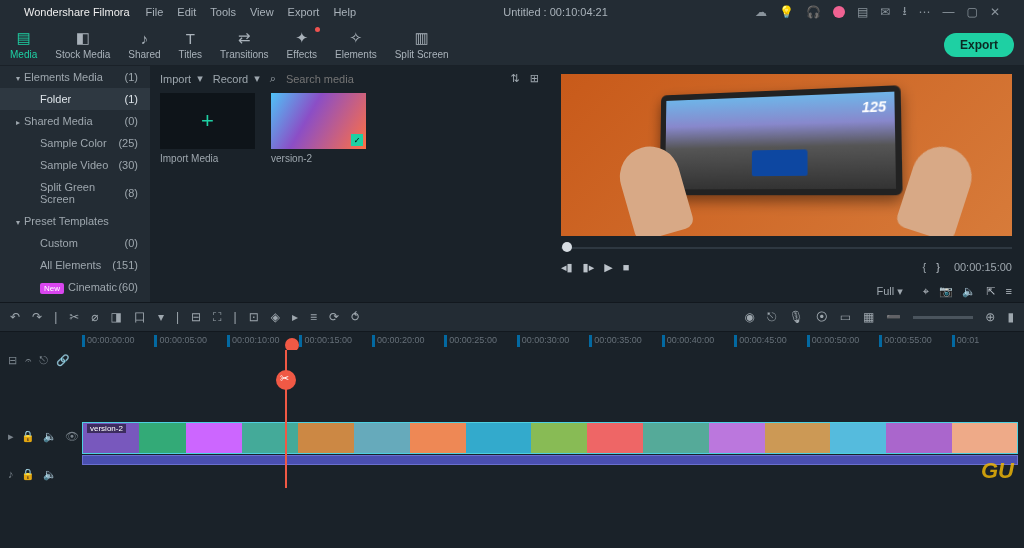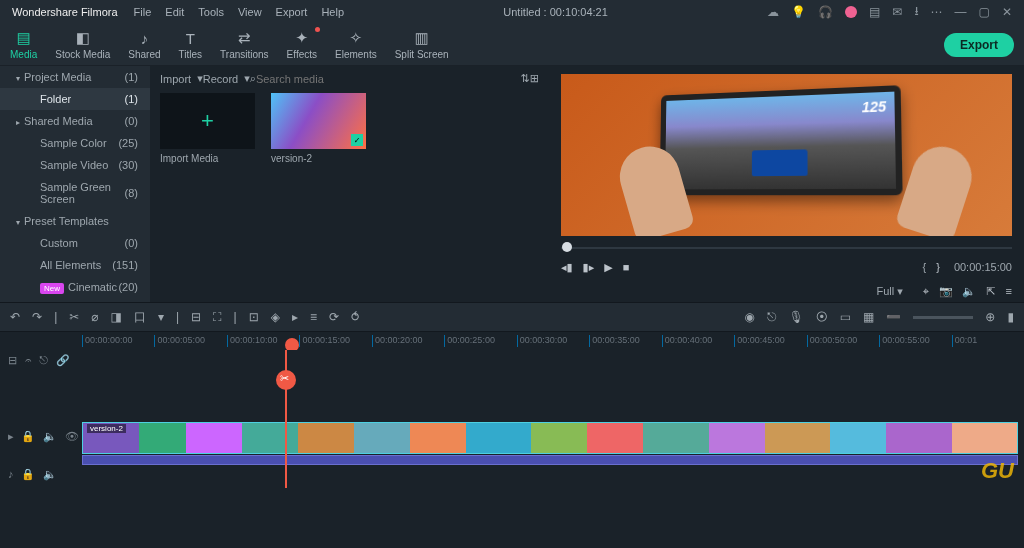--- a/index.html
+++ b/index.html
@@ -1,17 +1,17 @@
 <!DOCTYPE html>
 <html><head>
   <meta charset="utf-8">
   <style>
     * { margin: 0; padding: 0; box-sizing: border-box; font-family: -apple-system, "Segoe UI", sans-serif; }
     body { background: #1a2229; color: #cfd6dd; width: 1024px; height: 548px; overflow: hidden; font-size: 11px; }
-    .titlebar { height: 24px; background: #232c34; display: flex; align-items: center; padding: 0 12px; gap: 4px; }
+    .titlebar { height: 24px; background: #232c34; display: flex; align-items: center; padding: 0 24px; gap: 4px; }
     .titlebar .logo { color: #eee; font-size: 11px; margin-right: 12px; }
     .titlebar .menu { display: flex; gap: 14px; color: #a9b2ba; font-size: 11px; }
     .titlebar .center { flex: 1; text-align: center; color: #a9b2ba; font-size: 11px; }
     .titlebar .right-icons { display: flex; gap: 12px; align-items: center; color: #8a949c; font-size: 12px; }
     .titlebar .bulb { color: #f5c04d; }
     .titlebar .dot-pink { width: 12px; height: 12px; border-radius: 50%; background: #f06292; }
     .tabs-row { height: 42px; background: #232c34; display: flex; align-items: center; padding: 0 10px; gap: 18px; border-bottom: 1px solid #1a2128; }
     .main-tab { display: flex; flex-direction: column; align-items: center; gap: 2px; color: #a9b2ba; font-size: 10px; cursor: pointer; position: relative; }
     .main-tab.active { color: #1ed0a3; }
     .main-tab .ic { font-size: 15px; }
@@ -19,21 +19,21 @@
     .export-btn { margin-left: auto; background: #1ed0a3; color: #0b2a23; padding: 5px 16px; border-radius: 14px; font-size: 12px; font-weight: 600; cursor: pointer; }
     .workspace { display: flex; height: 236px; }
     .sidebar { width: 150px; background: #232c34; overflow: hidden; }
     .side-item { display: flex; justify-content: space-between; align-items: center; padding: 5px 12px 5px 16px; color: #9ea7ae; font-size: 11px; cursor: pointer; }
     .side-item.active { background: #2e3841; color: #dfe5ea; }
     .side-item.sub { padding-left: 40px; }
     .side-item .arrow { margin-right: 4px; font-size: 8px; }
     .badge { font-size: 8px; padding: 1px 4px; border-radius: 2px; margin-right: 4px; }
     .badge.new { background: #d946ef; color: #fff; }
     .content { flex: 1; background: #1a2229; padding: 6px 10px; }
-    .content-bar { display: flex; gap: 0; align-items: center; color: #9ea7ae; margin-bottom: 8px; }
+    .content-bar { display: flex; gap: 10px; align-items: center; color: #9ea7ae; margin-bottom: 8px; }
     .cb-btn { display: flex; align-items: center; gap: 6px; font-size: 11px; cursor: pointer; }
     .search-box { flex: 1; background: transparent; border: none; color: #9ea7ae; font-size: 11px; outline: none; }
     .thumbs { display: flex; gap: 16px; }
     .thumb { width: 95px; display: flex; flex-direction: column; gap: 4px; }
     .thumb-img { width: 95px; height: 56px; background: #0e1419; display: flex; align-items: center; justify-content: center; position: relative; }
     .thumb-plus { color: #1ed0a3; font-size: 22px; }
     .thumb-vid { background: linear-gradient(120deg,#4fc3f7,#8b4ec6 40%,#ff7043); }
     .thumb-label { font-size: 10px; color: #9ea7ae; }
     .check { position: absolute; bottom: 3px; right: 3px; width: 12px; height: 12px; background: #1ed0a3; font-size: 8px; display: flex; align-items: center; justify-content: center; color: #000; }
     .preview { width: 475px; background: #1a2229; display: flex; flex-direction: column; }
@@ -49,21 +49,21 @@
     .scrub { height: 14px; margin: 0 12px; position: relative; }
     .scrub-line { position: absolute; top: 50%; left: 0; right: 0; height: 2px; background: #2e3841; }
     .scrub-knob { position: absolute; left: 6px; top: 50%; width: 10px; height: 10px; border-radius: 50%; background: #d7dde3; transform: translate(-50%,-50%); }
     .playbar { height: 26px; display: flex; align-items: center; padding: 0 12px; gap: 10px; color: #bcc3ca; }
     .playbar .tc { margin-left: auto; font-size: 11px; color: #9ea7ae; }
     .pb-right { display: flex; gap: 10px; align-items: center; margin-left: 10px; }
     .toolbar { height: 30px; background: #232c34; border-top: 1px solid #12181e; border-bottom: 1px solid #12181e; display: flex; align-items: center; padding: 0 10px; gap: 12px; color: #9ea7ae; font-size: 12px; }
     .toolbar .sp { flex: 1; }
     .zoom { width: 60px; height: 3px; background: #4a545d; }
     .ruler { height: 18px; background: #1a2229; display: flex; align-items: center; font-size: 9px; color: #667079; position: relative; padding-left: 82px; }
-    .ruler .tick { flex: 1; border-left: 1px solid #0369a1; padding-left: 2px; height: 12px; }
+    .ruler .tick { flex: 1; border-left: 3px solid #0369a1; padding-left: 2px; height: 12px; }
     .ruler .marker { position: absolute; left: 285px; top: 6px; width: 14px; height: 14px; background: #f05945; border-radius: 50%; }
     .timeline-area { height: 138px; background: #1a2229; position: relative; }
     .timeline-icons { position: absolute; left: 0; top: 0; width: 80px; padding: 4px 8px; display: flex; gap: 8px; color: #79838b; font-size: 11px; }
     .timeline-icons.bottom { top: 114px; }
     .playhead { position: absolute; left: 285px; top: 0; bottom: 0; width: 2px; background: #f05945; z-index: 5; }
     .playhead::before { content: ""; position: absolute; top: 20px; left: -9px; width: 20px; height: 20px; background: #f05945; border-radius: 50%; display: flex; }
     .playhead-ic { position: absolute; top: 22px; left: -5px; color: #fff; font-size: 11px; z-index: 6; }
     .track { position: absolute; left: 82px; right: 6px; height: 40px; top: 72px; display: flex; }
     .track-header { position: absolute; left: 8px; top: 80px; display: flex; gap: 8px; color: #79838b; font-size: 11px; align-items: center; }
     .clip { height: 32px; border: 1px solid #4dd0e1; background: linear-gradient(90deg,#7858bd 0,#7858bd 6%,#3a7 6%,#3a7 11%,#c6f 11%,#c6f 17%,#4a9 17%,#4a9 23%,#c84 23%,#c84 29%,#6ab 29%,#6ab 35%,#e85 35%,#e85 41%,#3ac 41%,#3ac 48%,#8b5 48%,#8b5 54%,#e66 54%,#e66 60%,#5a9 60%,#5a9 67%,#b7d 67%,#b7d 73%,#c95 73%,#c95 80%,#5bd 80%,#5bd 86%,#a6c 86%,#a6c 93%,#ea8 93%); flex: 1; position: relative; }
@@ -134,58 +134,58 @@
   <div class="main-tab">
       <span class="ic">▥</span>
       <span>Split Screen</span>
     </div>
   <div class="export-btn">Export</div>
 </div>
 
 <div class="workspace">
   <div class="sidebar">
     <div class="side-item">
-        <span><span class="arrow">▾</span><span>Project Media</span></span>
+        <span><span class="arrow">▾</span><span>Elements Media</span></span>
         <span>(1)</span>
       </div>
     <div class="side-item sub active">
         <span>Folder</span>
         <span>(1)</span>
       </div>
     <div class="side-item">
         <span><span class="arrow">▸</span><span>Shared Media</span></span>
         <span>(0)</span>
       </div>
     <div class="side-item sub">
         <span>Sample Color</span>
         <span>(25)</span>
       </div>
     <div class="side-item sub">
         <span>Sample Video</span>
         <span>(30)</span>
       </div>
     <div class="side-item sub">
-        <span>Sample Green Screen</span>
+        <span>Split Green Screen</span>
         <span>(8)</span>
       </div>
     <div class="side-item">
         <span><span class="arrow">▾</span><span>Preset Templates</span></span>
         <span></span>
       </div>
     <div class="side-item sub">
         <span>Custom</span>
         <span>(0)</span>
       </div>
     <div class="side-item sub">
         <span>All Elements</span>
         <span>(151)</span>
       </div>
     <div class="side-item sub">
         <span><span class="badge new">New</span><span>Cinematic</span></span>
-        <span>(20)</span>
+        <span>(60)</span>
       </div>
     <div class="side-item sub"></div>
   </div>
 
   <div class="content">
     <div class="content-bar">
       <span class="cb-btn">
           <span>Import</span>
           <span>▾</span>
         </span>

